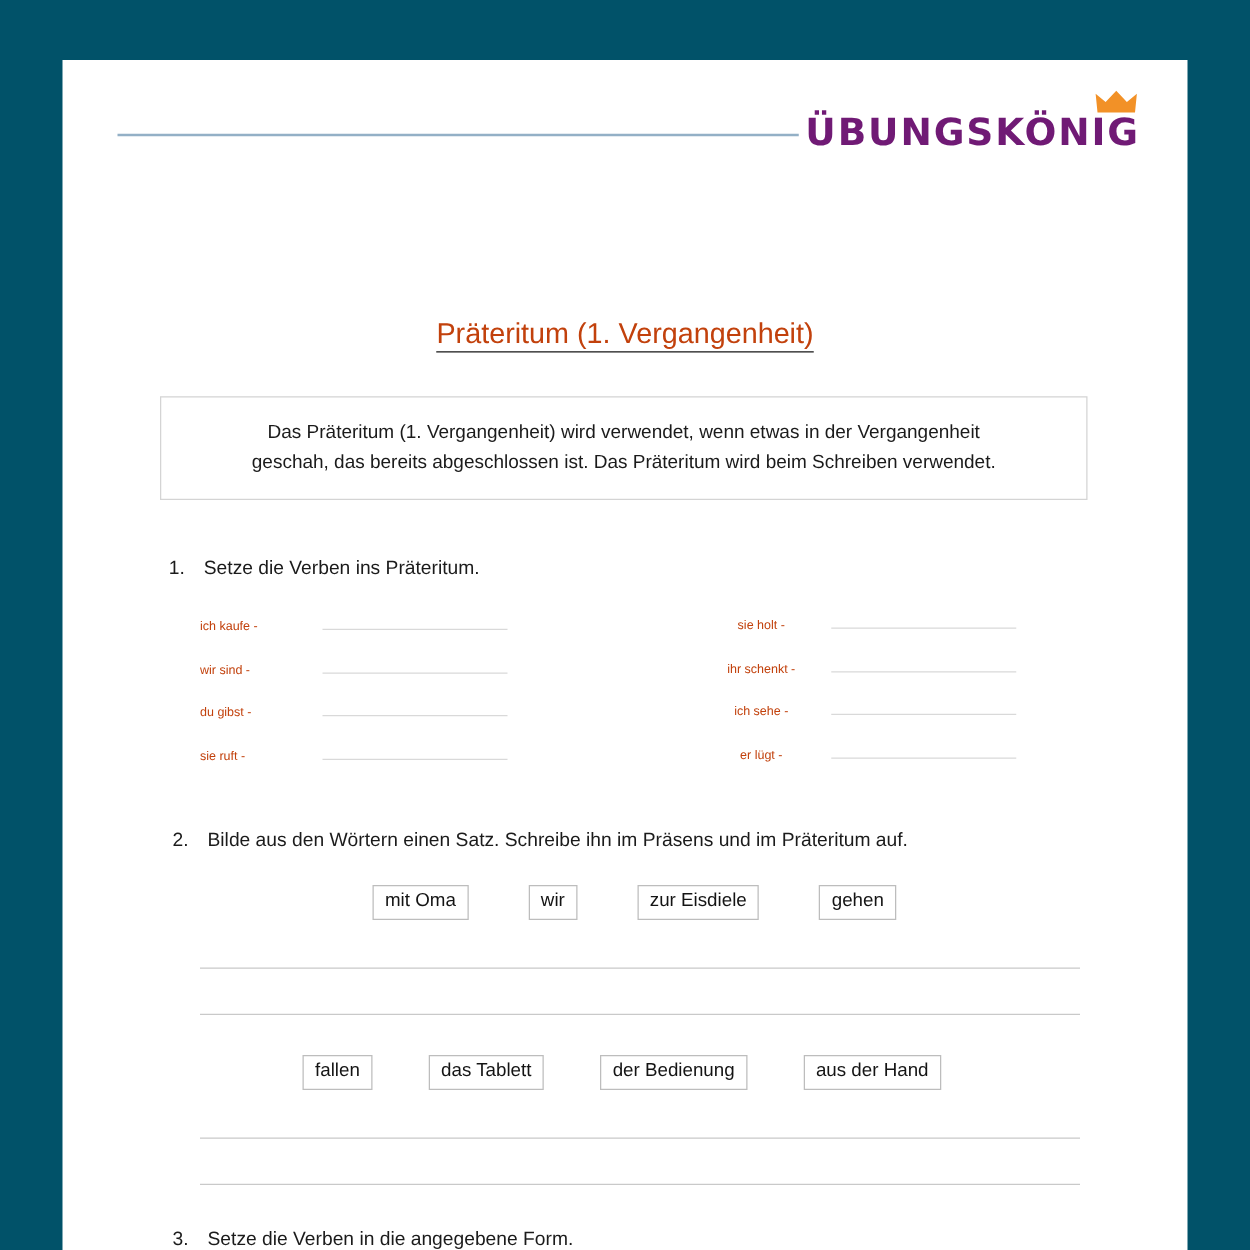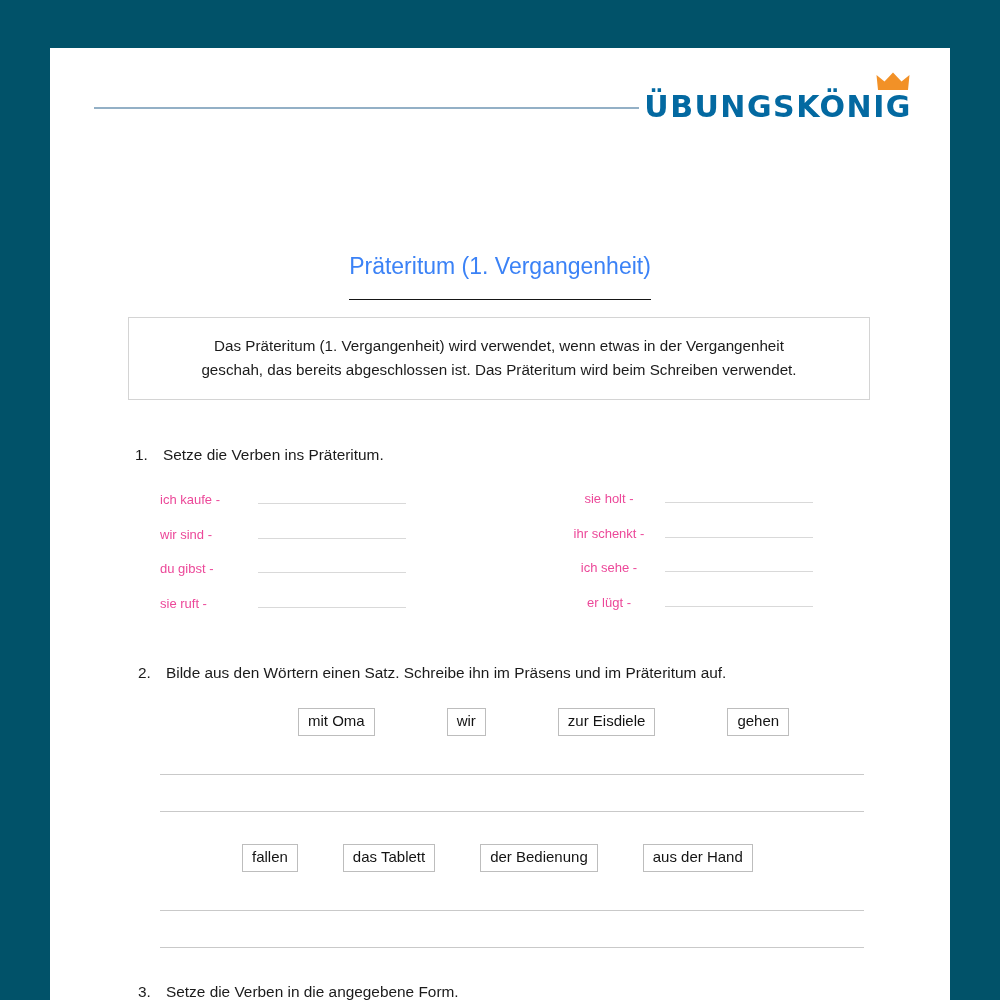--- a/index.html
+++ b/index.html
@@ -45,21 +45,21 @@
     top: 28px;
     height: 46px;
     display: flex;
     align-items: flex-end;
   }
   #logo-text {
     font-family: "DejaVu Sans", sans-serif;
     font-size: 30px;
     font-weight: bold;
     letter-spacing: 1.5px;
-    color: #0369a1;
+    color: #701a75;
     line-height: 1;
   }
   #crown-icon {
     position: absolute;
     right: 2px;
     top: -4px;
     width: 34px;
     height: 20px;
   }
 
@@ -75,23 +75,23 @@
   }
   #subtitle {
     position: absolute;
     left: 0;
     top: 205px;
     width: 900px;
     text-align: center;
   }
   #subtitle span {
     font-size: 23px;
-    color: #3b82f6;
+    color: #c2410c;
     border-bottom: 1.6px solid #161616;
-    padding-bottom: 20px;
+    padding-bottom: 2px;
   }
 
   
   #info-box {
     position: absolute;
     left: 78px;
     top: 269px;
     width: 742px;
     padding: 16px 12px 17px;
     border: 1px solid #d4d4d4;
@@ -123,39 +123,39 @@
   .verb-col { position: absolute; }
   #ex1-col-left  { left: 110px; top: 442px; }
   #ex1-col-right { left: 503px; top: 441px; text-align: center; }
 
   .verb-row {
     display: flex;
     align-items: baseline;
     height: 34.5px;
   }
   .verb-label {
-    font-size: 13px;
-    color: #ec4899;
+    font-size: 10px;
+    color: #c2410c;
     white-space: nowrap;
   }
   #ex1-col-left  .verb-label { width: 98px; }
   #ex1-col-right .verb-label { width: 112px; }
   .verb-blank {
     width: 148px;
     border-bottom: 1.2px solid #d9d9d9;
     height: 13px;
   }
 
   
   .chip-row {
     position: absolute;
     display: flex;
     align-items: center;
   }
-  #ex2-chips-1 { left: 248px; top: 660px; gap: 72px; }
+  #ex2-chips-1 { left: 248px; top: 660px; gap: 48px; }
   #ex2-chips-2 { left: 192px; top: 796px; gap: 45px; }
   .chip {
     border: 1px solid #bdbdbd;
     background: #ffffff;
     padding: 3px 9px 4px;
     font-size: 15px;
     color: #141414;
     white-space: nowrap;
     line-height: 1.25;
   }

